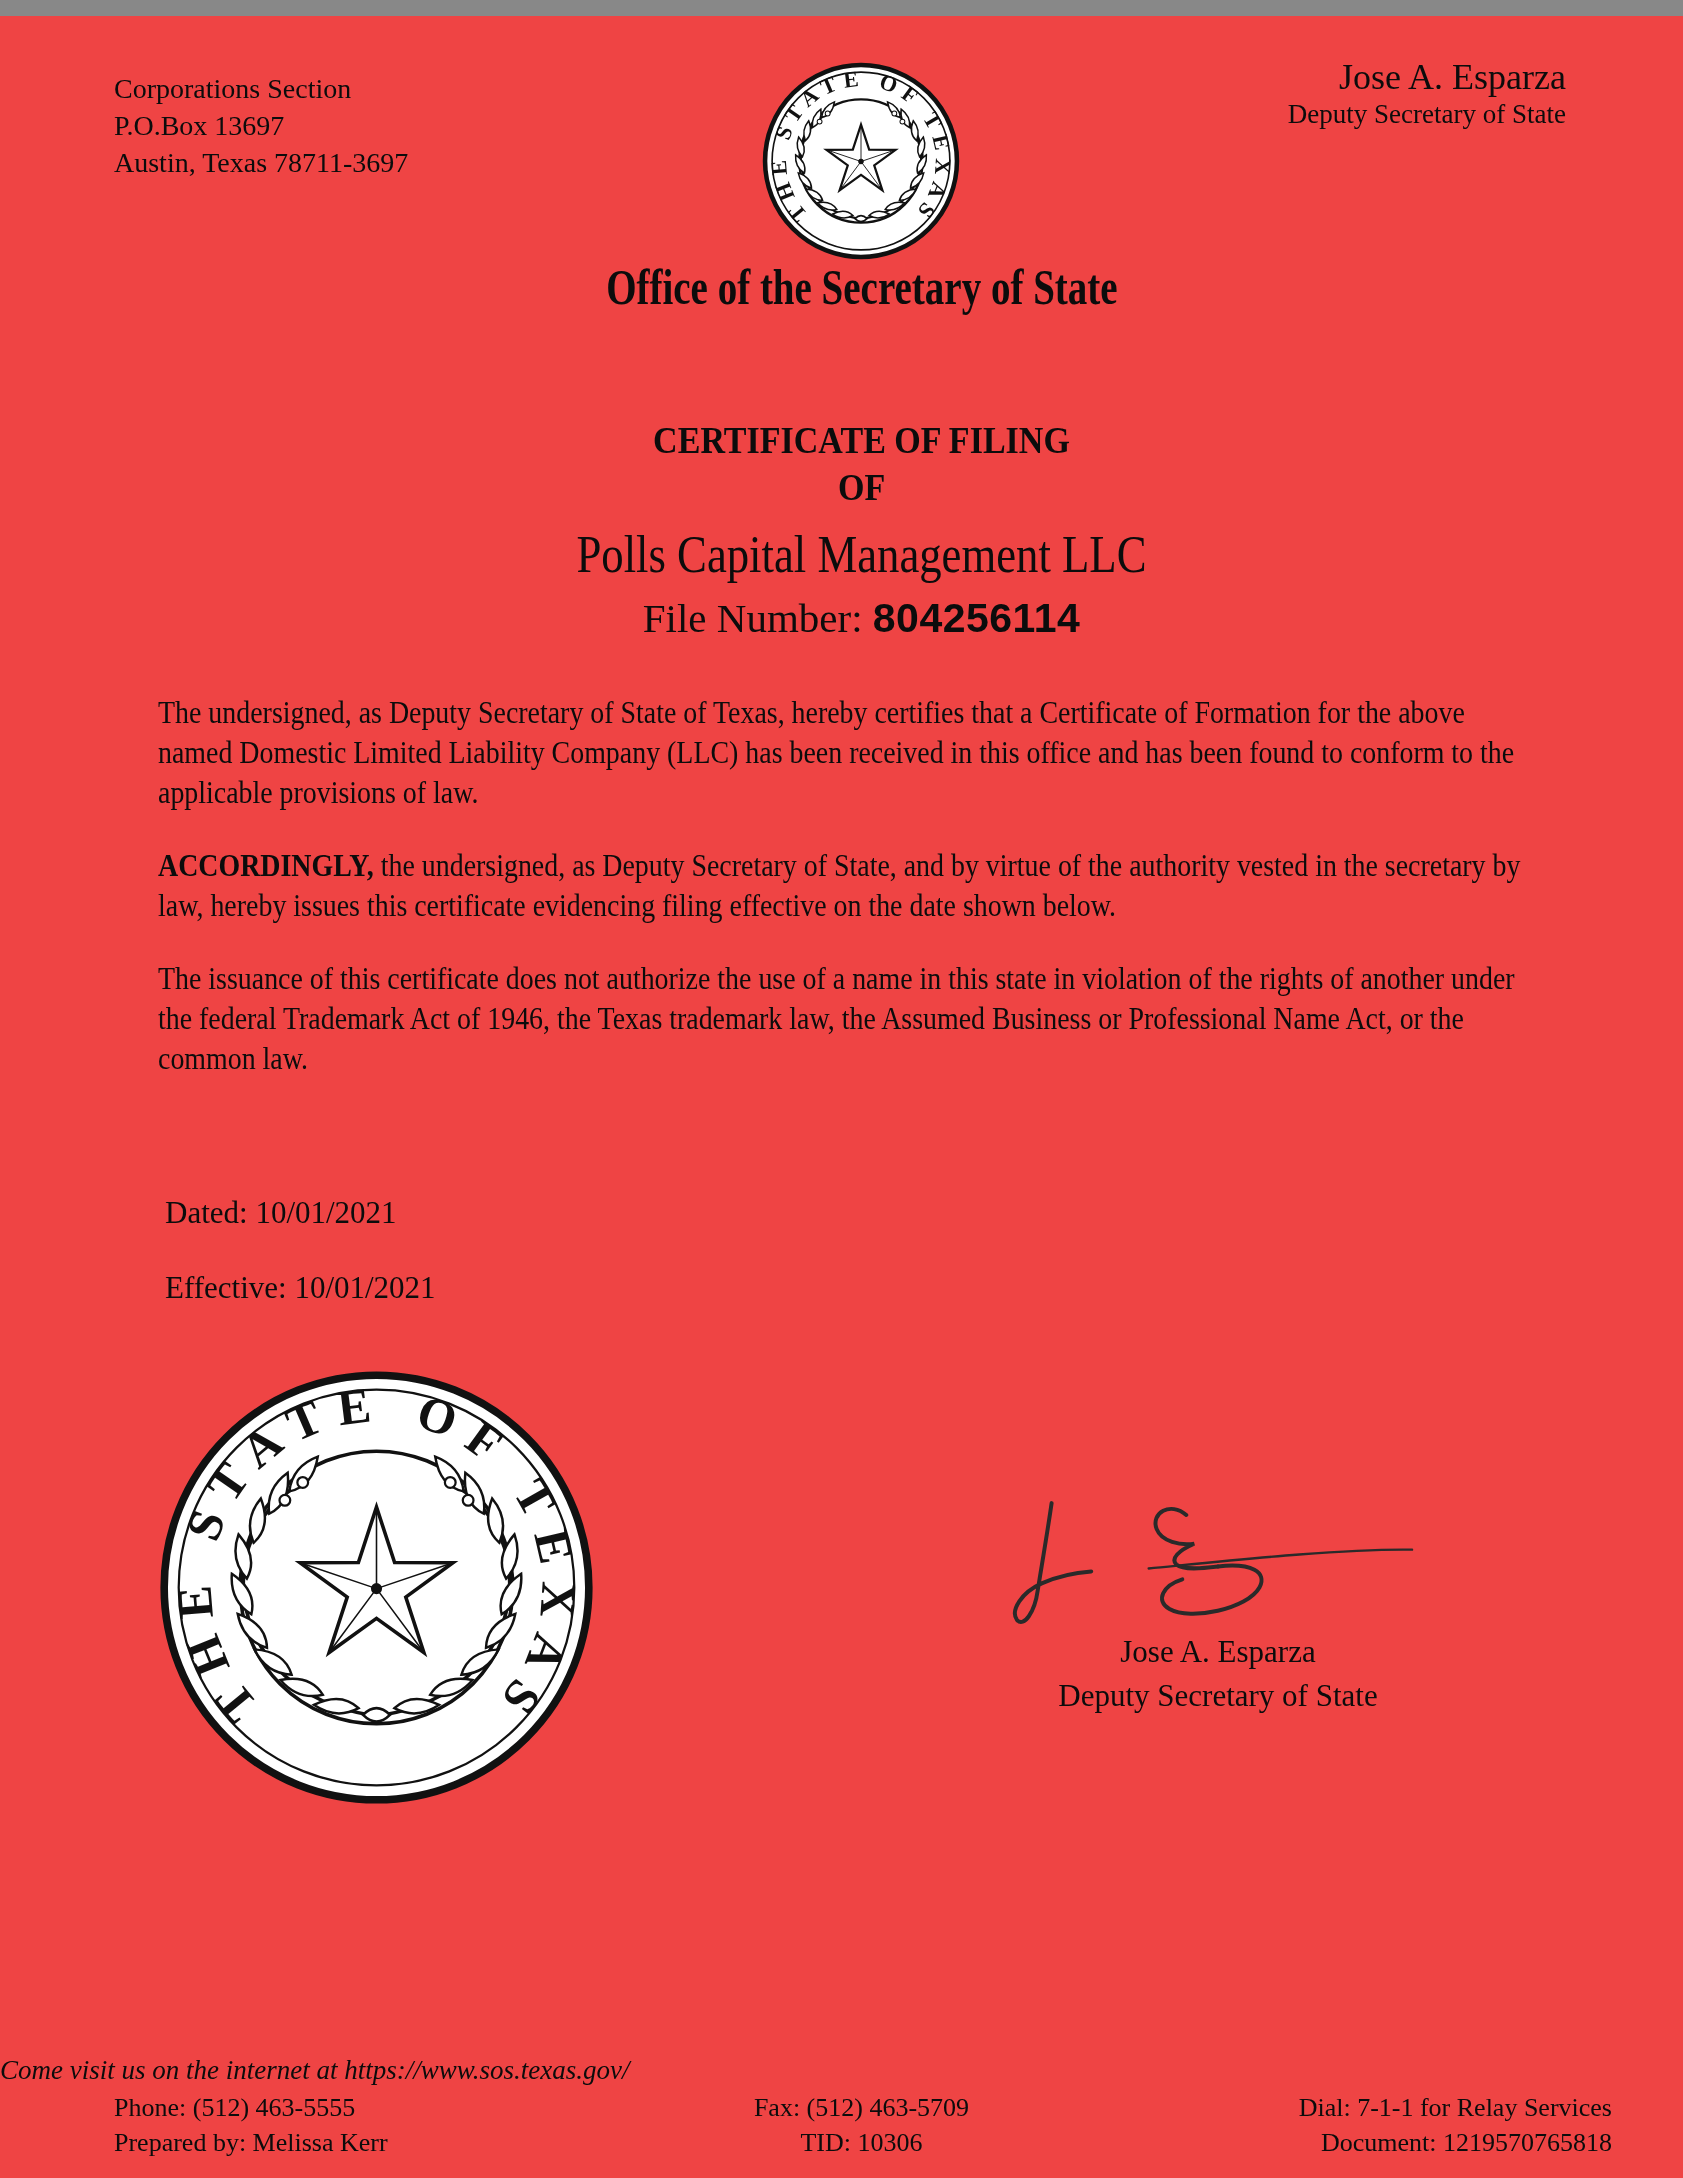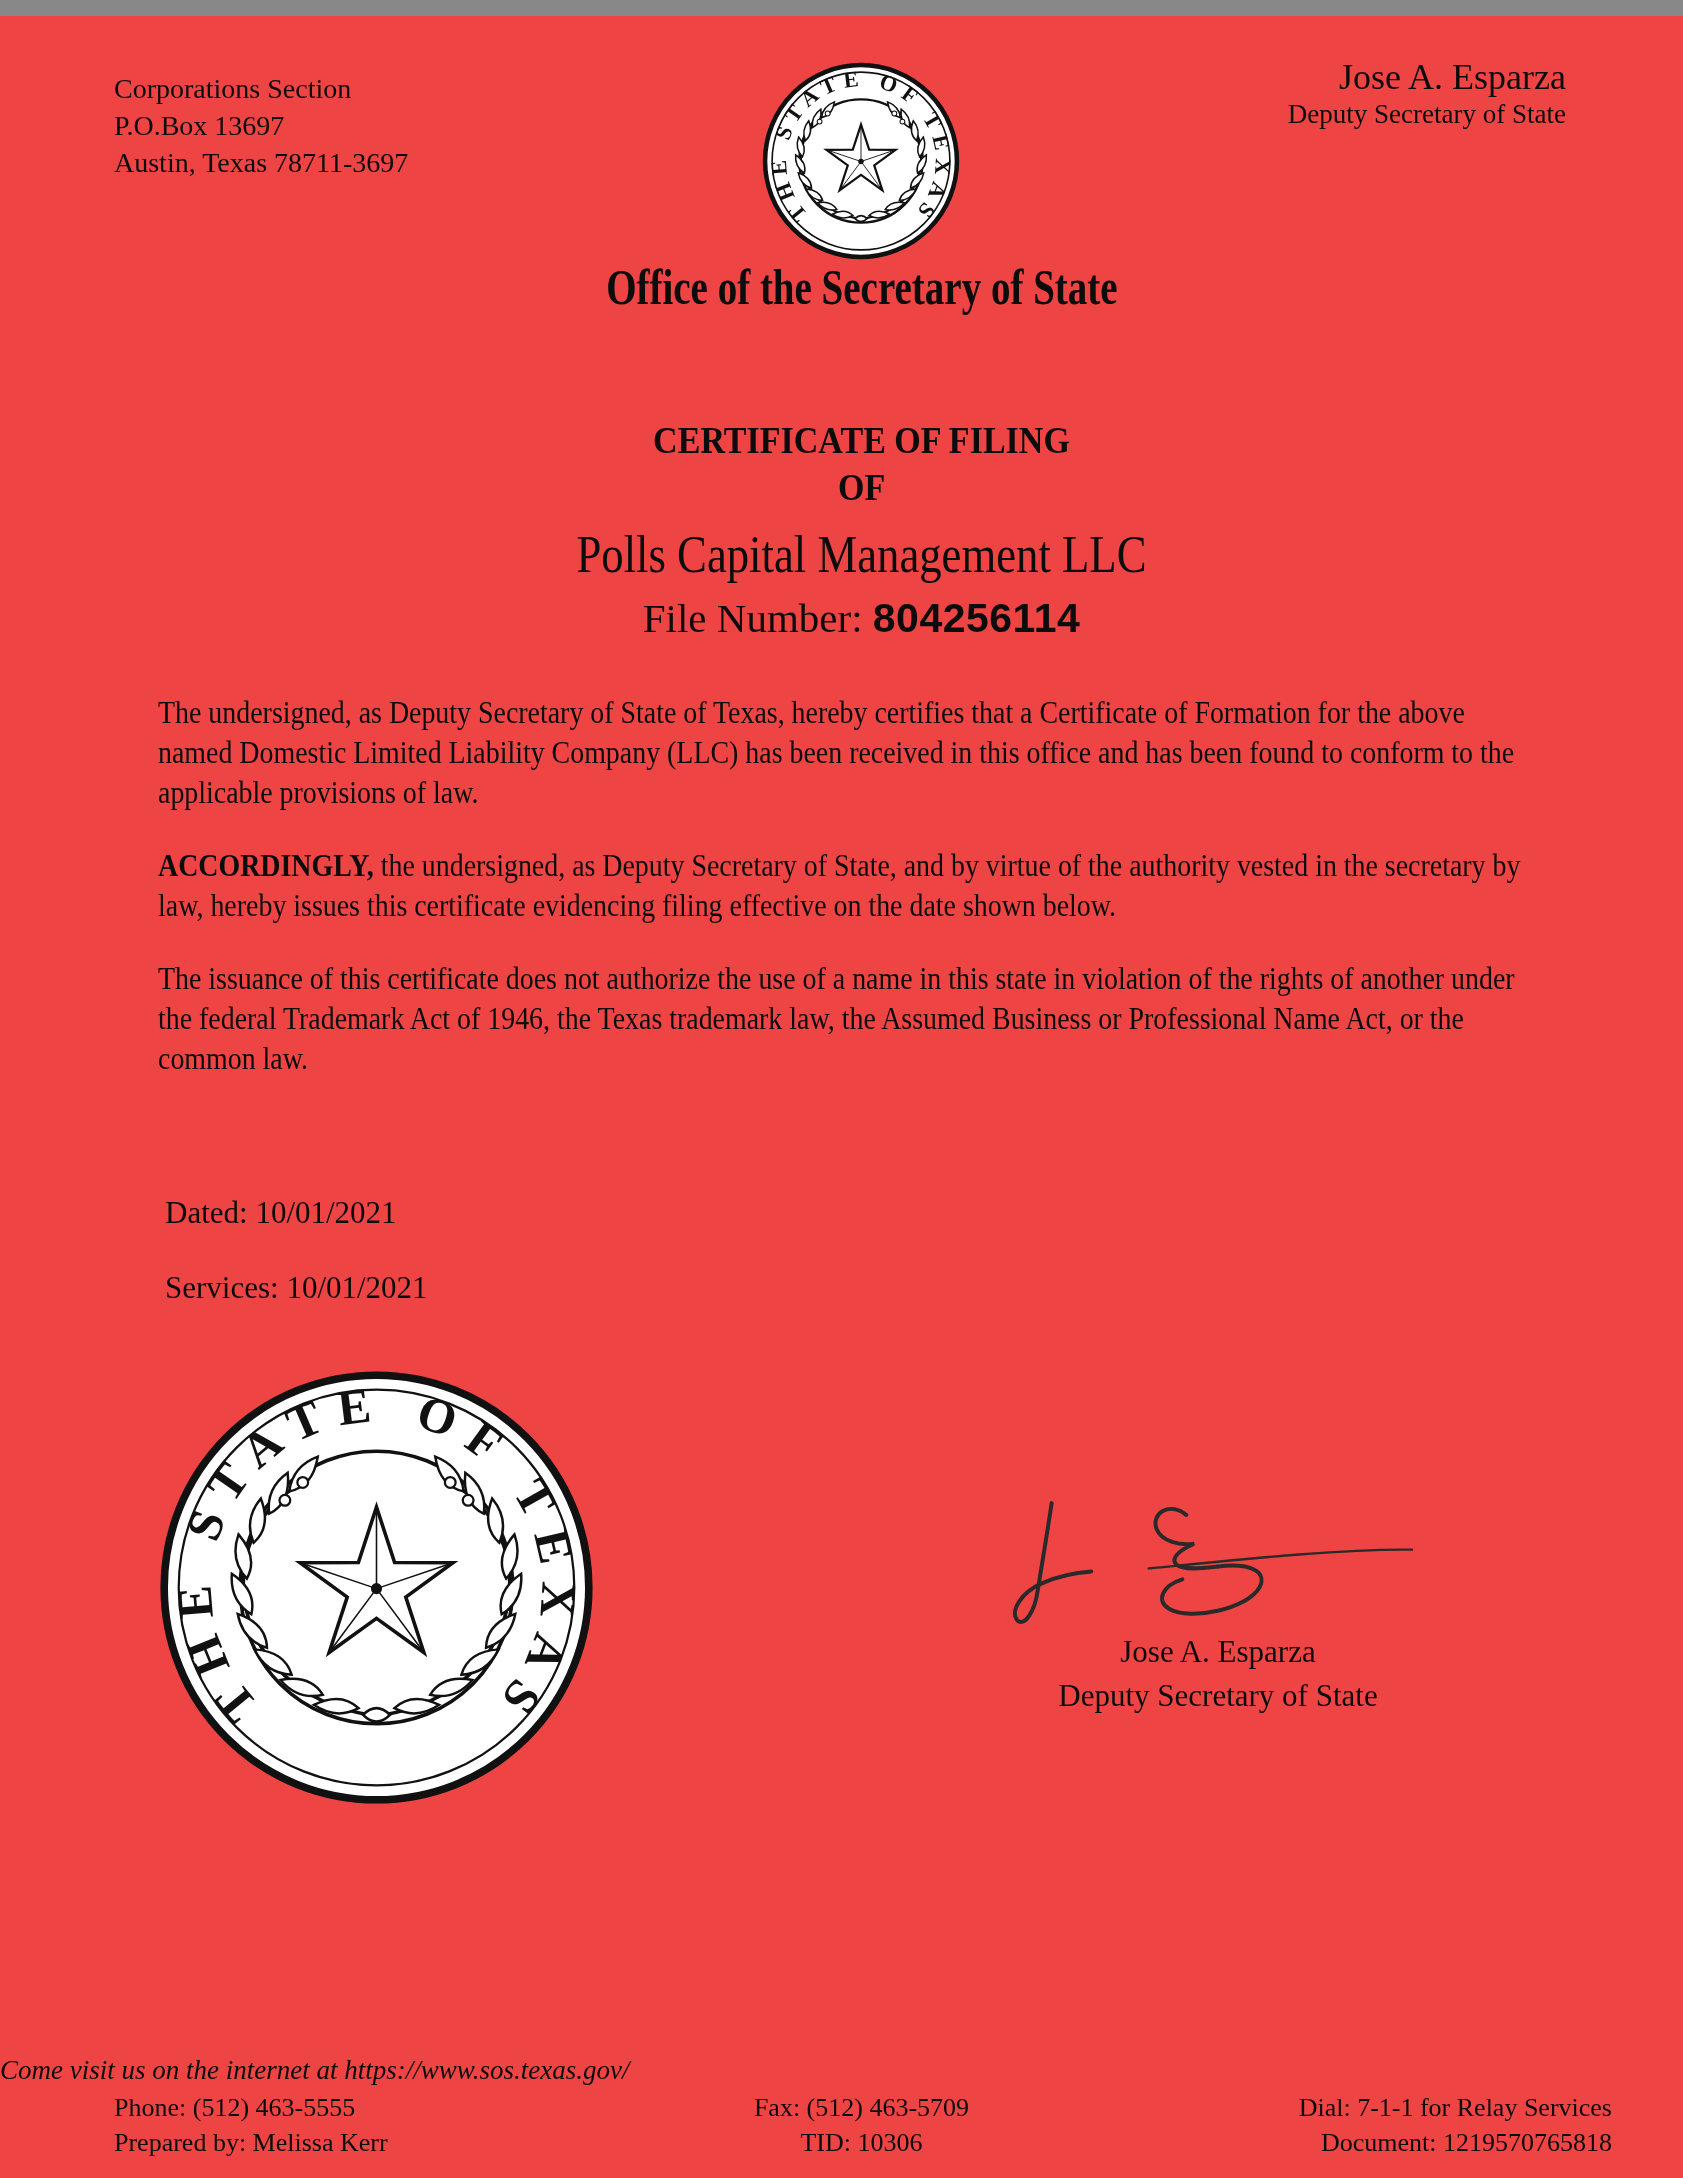--- a/index.html
+++ b/index.html
@@ -132,21 +132,21 @@
     <span class="bold">ACCORDINGLY,</span><span> the undersigned, as Deputy Secretary of State, and by virtue of the authority vested in the secretary by law, hereby issues this certificate evidencing filing effective on the date shown below.</span>
   </div>
 
   <div class="abs para p3">The issuance of this certificate does not authorize the use of a name in this state in violation of the rights of another under the federal Trademark Act of 1946, the Texas trademark law, the Assumed Business or Professional Name Act, or the common law.</div>
 
   <div class="abs dateline dated">
     <span>Dated:</span>
     <span>10/01/2021</span>
   </div>
   <div class="abs dateline effective">
-    <span>Services:</span>
+    <span>Effective:</span>
     <span>10/01/2021</span>
   </div>
 
   <div class="abs seal-big">
     <svg width="447" height="447" viewBox="0 0 200 200">
       <g stroke="#111" fill="none">
         <circle cx="100" cy="100" r="95" fill="#fff" stroke-width="3.4"></circle>
         <circle cx="100" cy="100" r="88.5" stroke-width="1"></circle>
         <circle cx="100" cy="100" r="61" stroke-width="1.6"></circle>
       </g>

